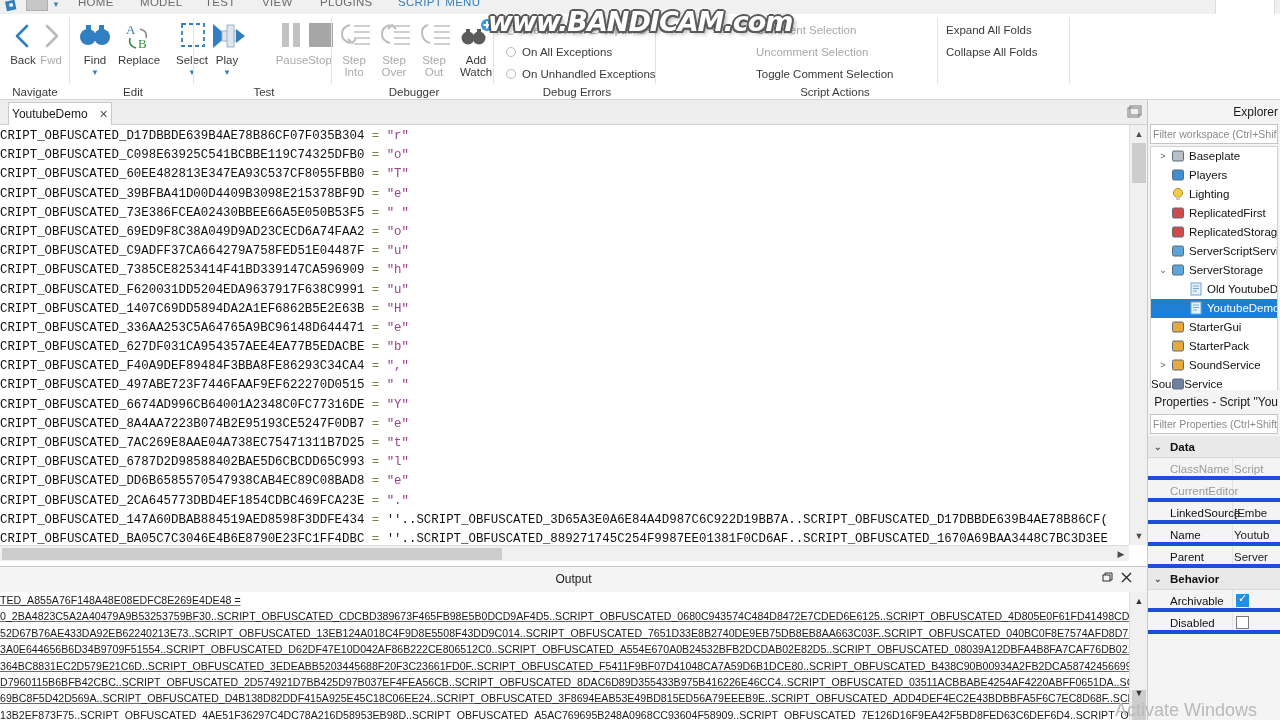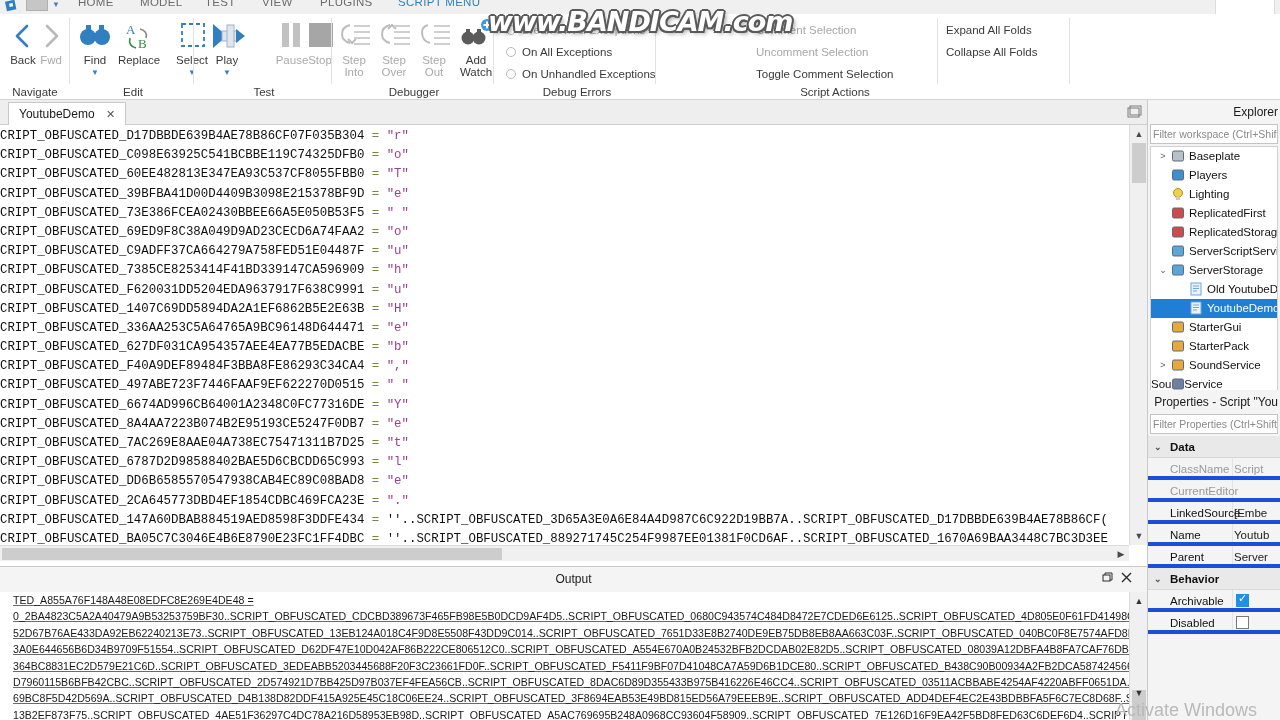--- a/index.html
+++ b/index.html
@@ -72,21 +72,21 @@
                  1.5px -1.5px 0 #5a5a5a, -1.5px 1.5px 0 #5a5a5a, 3px 3px 4px rgba(0,0,0,.35);
     pointer-events:none; white-space:nowrap;
   }
 
   
   .tabbar {
     position:absolute; top:100px; left:0; width:1147px; height:25px;
     background:#eeeeee; border-bottom:1px solid #cfcfcf;
   }
   .stab {
-    position:absolute; left:8px; top:2px; height:24px; padding:0 10px;
+    position:absolute; left:8px; top:2px; height:24px; padding:0 3px;
     background:#ffffff; border:1px solid #c9c9c9; border-bottom:1px solid #ffffff;
     font-size:12px; color:#1a1a1a; line-height:23px;
   }
   .stab .x { margin-left:8px; color:#555; font-size:11px; cursor:pointer; }
   .tabbar-right {
     position:absolute; right:4px; top:4px; width:18px; height:16px;
   }
 
   
   .editor {
@@ -126,21 +126,21 @@
   .out-title {
     position:absolute; top:0; left:0; width:100%; height:25px; line-height:25px;
     text-align:center; font-size:12px; color:#1a1a1a;
   }
   .out-ctl { position:absolute; top:4px; font-size:12px; color:#2a2a2a; cursor:pointer;}
   .out-body {
     position:absolute; top:25px; left:0; right:18px; bottom:0;
     background:#ffffff; overflow:hidden;
     font-family:"Liberation Sans", sans-serif; font-size:10.6px;
     color:#1a1a1a; line-height:16.4px; white-space:pre;
-    text-decoration: underline; text-decoration-color:#6a6a6a;padding-left:13px;
+    text-decoration: underline; text-decoration-color:#6a6a6a;
   }
   .out-body .oln { display:block; height:16.4px; }
   .out-vsb {
     position:absolute; top:25px; right:0; bottom:0; width:18px; background:#f0f0f0;
     border-left:1px solid #dcdcdc;
   }
   .out-vsb .thumb { position:absolute; top:98px; left:2px; width:14px; height:34px; background:#cdcdcd;}
   .out-vsb .ar { position:absolute; left:0; width:18px; height:18px; text-align:center; font-size:9px; color:#333; line-height:18px;}
   .out-vsb .ar.up { top:0; } .out-vsb .ar.dn { bottom:18px; }
 

